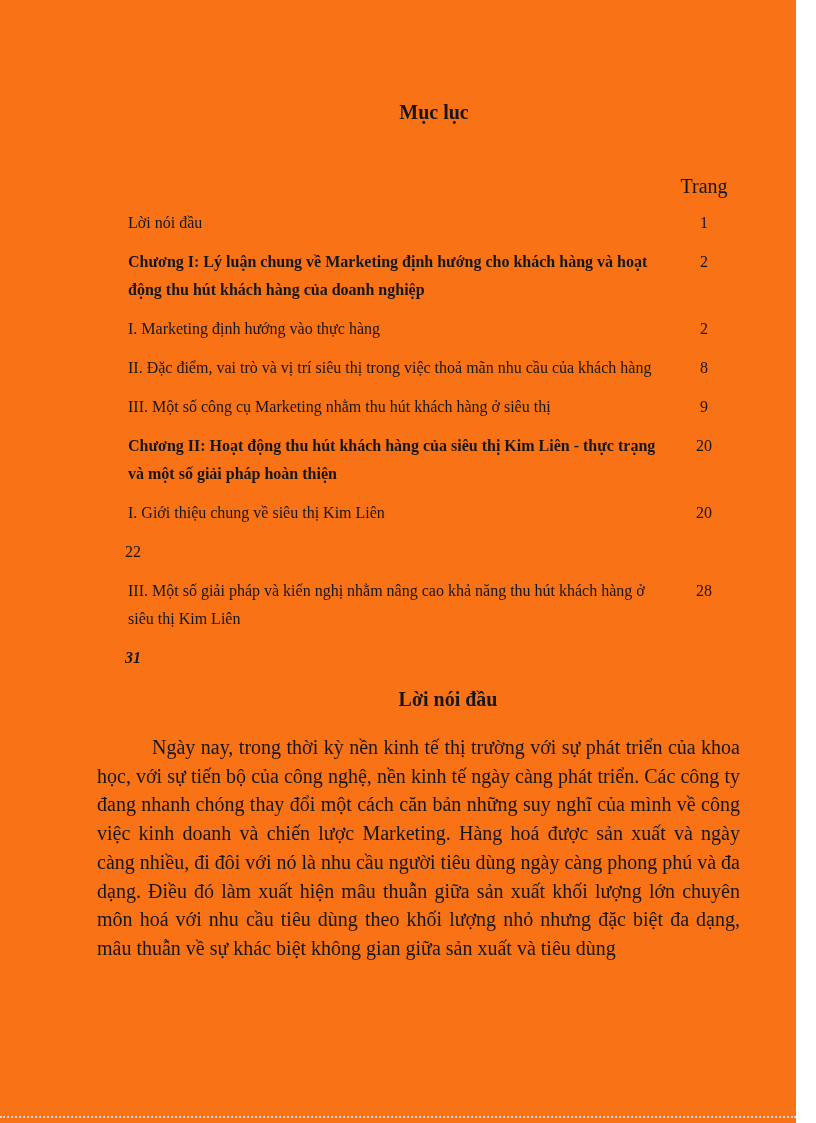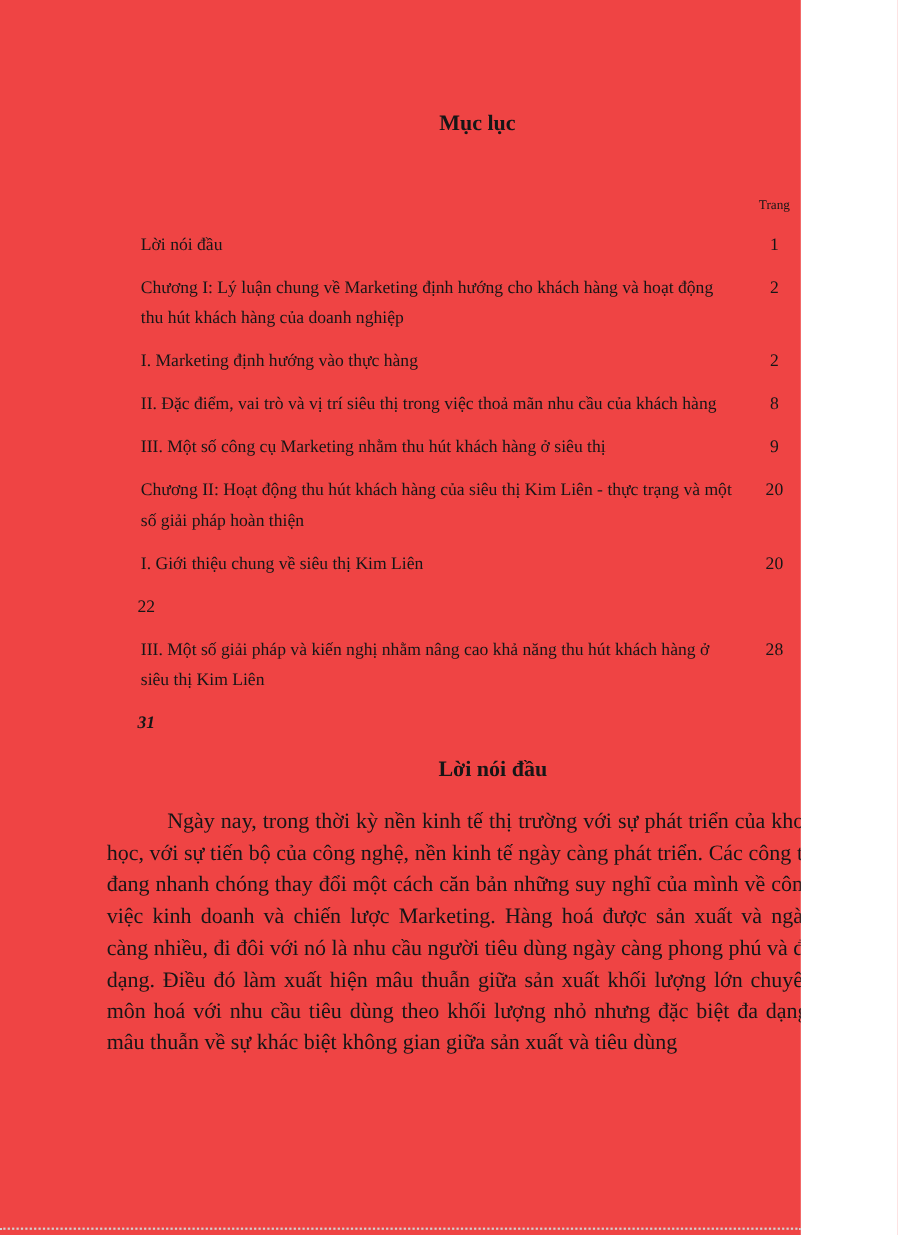--- a/index.html
+++ b/index.html
@@ -2,23 +2,23 @@
 <html><head>
 <meta charset="utf-8">
 <style>
   html, body {
     margin: 0;
     padding: 0;
     background: #ffffff;
   }
   .page {
     position: relative;
-    width: 728px;
+    width: 796px;
     height: 1123px;
-    background: #ef4444;
+    background: #f97316;
     color: #161616;
     font-family: "Liberation Serif", "DejaVu Serif", serif;
     overflow: hidden;
   }
   .toc-title {
     margin: 0;
     padding-top: 100px;
     margin-left: 128px;
     width: 612px;
     text-align: center;
@@ -29,40 +29,40 @@
   .content {
     margin-left: 97px;
     width: 643px;
   }
   .trang-header {
     margin-top: 48px;
     margin-bottom: 9px;
     margin-left: 571px;
     width: 72px;
     text-align: center;
-    font-size: 12px;
+    font-size: 20px;
     line-height: 28px;
   }
   .toc-row {
     display: flex;
     align-items: flex-start;
     margin-bottom: 11px;
     font-size: 16px;
     line-height: 28px;
   }
   .toc-label {
     margin-left: 31px;
     width: 540px;
   }
   .toc-page {
     width: 72px;
     text-align: center;
   }
   .toc-row.bold .toc-label {
-    font-weight: normal;
+    font-weight: bold;
   }
   .toc-row.page-italic .toc-page {
     font-style: italic;
     font-weight: bold;
   }
   .foreword-heading {
     margin: 14px 0 0 45px;
     width: 612px;
     text-align: center;
     font-size: 20px;

